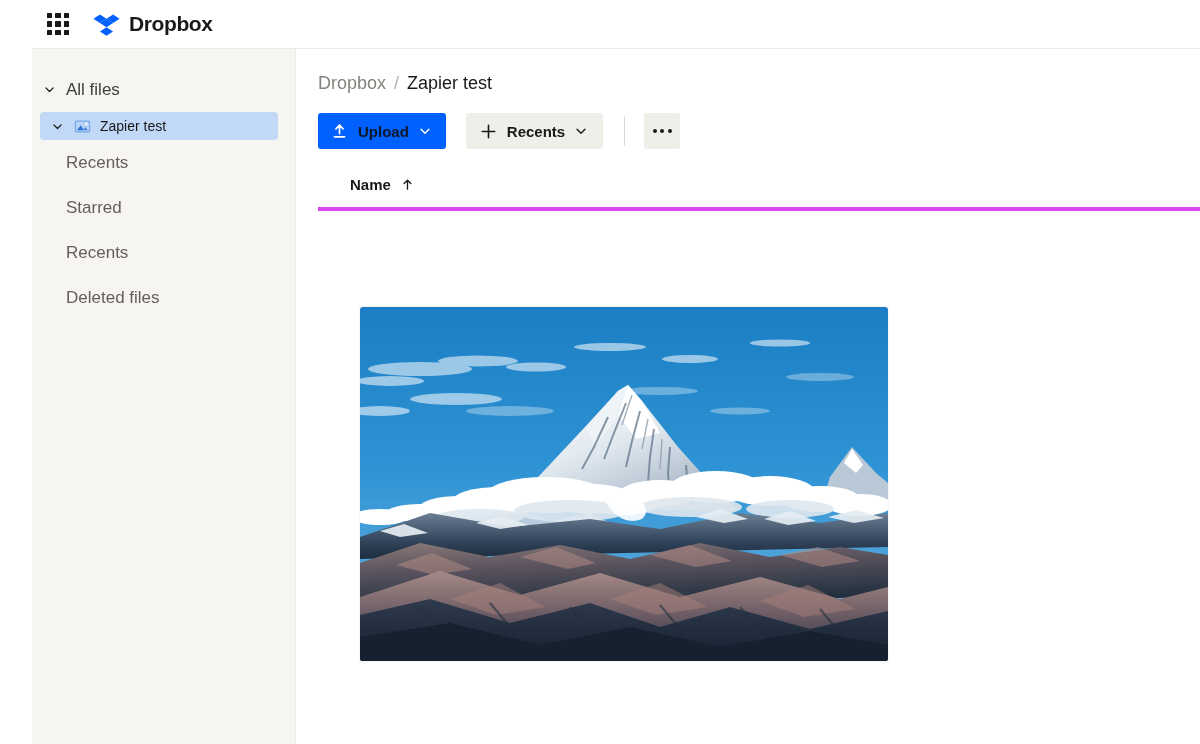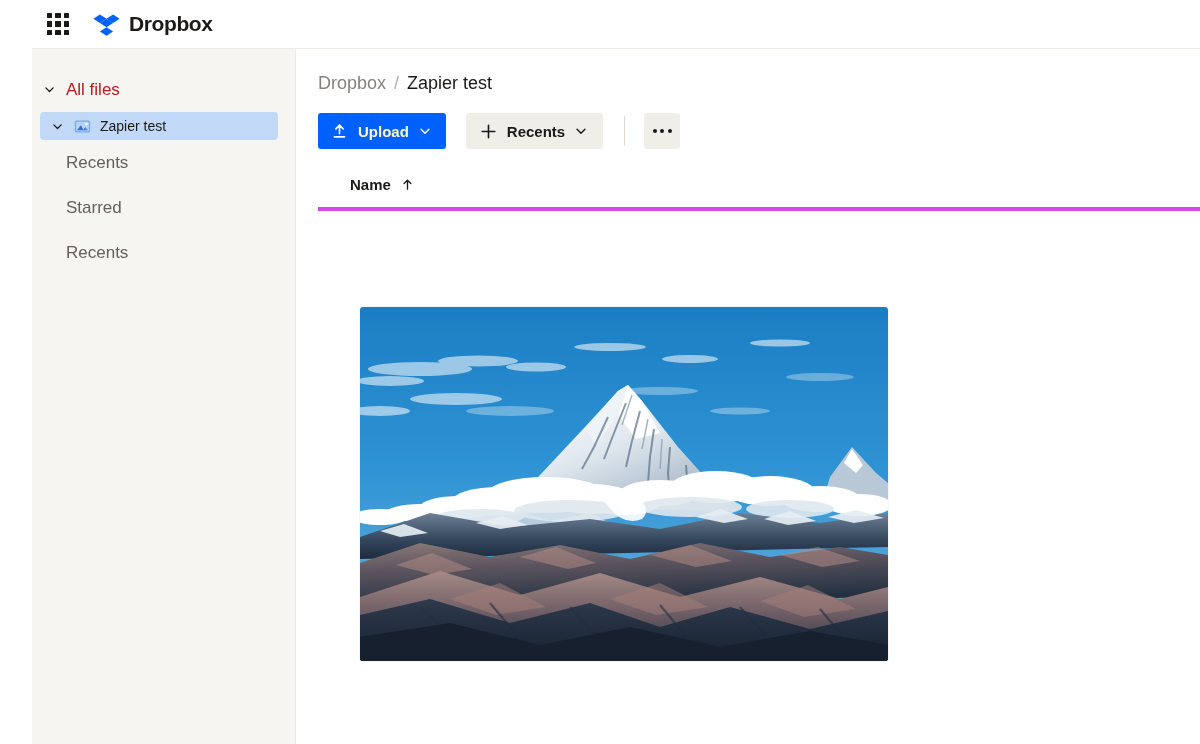--- a/index.html
+++ b/index.html
@@ -46,21 +46,21 @@
     display:flex; align-items:center;
     font-size:17px; color:#63605b;
     cursor:pointer; position:relative;
     padding-left:34px;
   }
   .nav-row.has-chev { padding-left:0; }
   .nav-row .chev {
     width:34px; display:flex; align-items:center; justify-content:center;
     flex:0 0 34px;
   }
-  .nav-row.strong { color:#b91c1c; }
+  .nav-row.strong { color:#404040; }
   .nav-label { line-height:1; }
 
   .tree-row {
     height:28px; margin:0 17px 0 8px;
     border-radius:4px;
     display:flex; align-items:center;
     cursor:pointer; position:relative;
   }
   .tree-row.selected { background:#c2d8f7; }
   .tree-row .chev2 {
@@ -83,21 +83,21 @@
   .crumb-sep { color:#b4b1ac; margin:0 8px; }
   .crumb-cur { color:#1a1918; }
 
   .toolbar { display:flex; align-items:center; margin-top:17px; height:36px; }
   .btn {
     height:36px; border:none; border-radius:3px;
     display:inline-flex; align-items:center; justify-content:center;
     font-family:inherit; font-size:15px; font-weight:700;
     cursor:pointer; gap:9px; padding:0 15px;
   }
-  .btn-upload { background:#0061ff; color:#fef9c3; padding:0 14px 0 12px; }
+  .btn-upload { background:#0061ff; color:#0f172a; padding:0 14px 0 12px; }
   .btn-create { background:#f0eee9; color:#1a1918; margin-left:20px; padding:0 15px 0 13px; }
   .btn-more { background:#f0eee9; color:#1a1918; width:36px; padding:0; }
   .divider-v { width:1px; height:30px; background:#ddd9d2; margin:0 19px 0 21px; }
   .ico { display:block; }
   .dots { display:flex; gap:3.5px; align-items:center; }
   .dots i { width:4px; height:4px; border-radius:50%; background:#1a1918; display:block; }
 
   .table-head {
     margin-top:27px; height:35px;
     border-bottom:4px solid #d946ef;
@@ -177,20 +177,23 @@
 
       <div class="nav-row">
         <span class="nav-label">Recents</span>
       </div>
       <div class="nav-row">
         <span class="nav-label">Starred</span>
       </div>
       <div class="nav-row">
         <span class="nav-label">Recents</span>
       </div>
+      <div class="nav-row">
+        <span class="nav-label">Deleted files</span>
+      </div>
 
     </nav>
 
     <main class="main">
 
       <div class="breadcrumb">
         <span class="crumb-root">Dropbox</span>
         <span class="crumb-sep">/</span>
         <span class="crumb-cur">Zapier test</span>
       </div>

